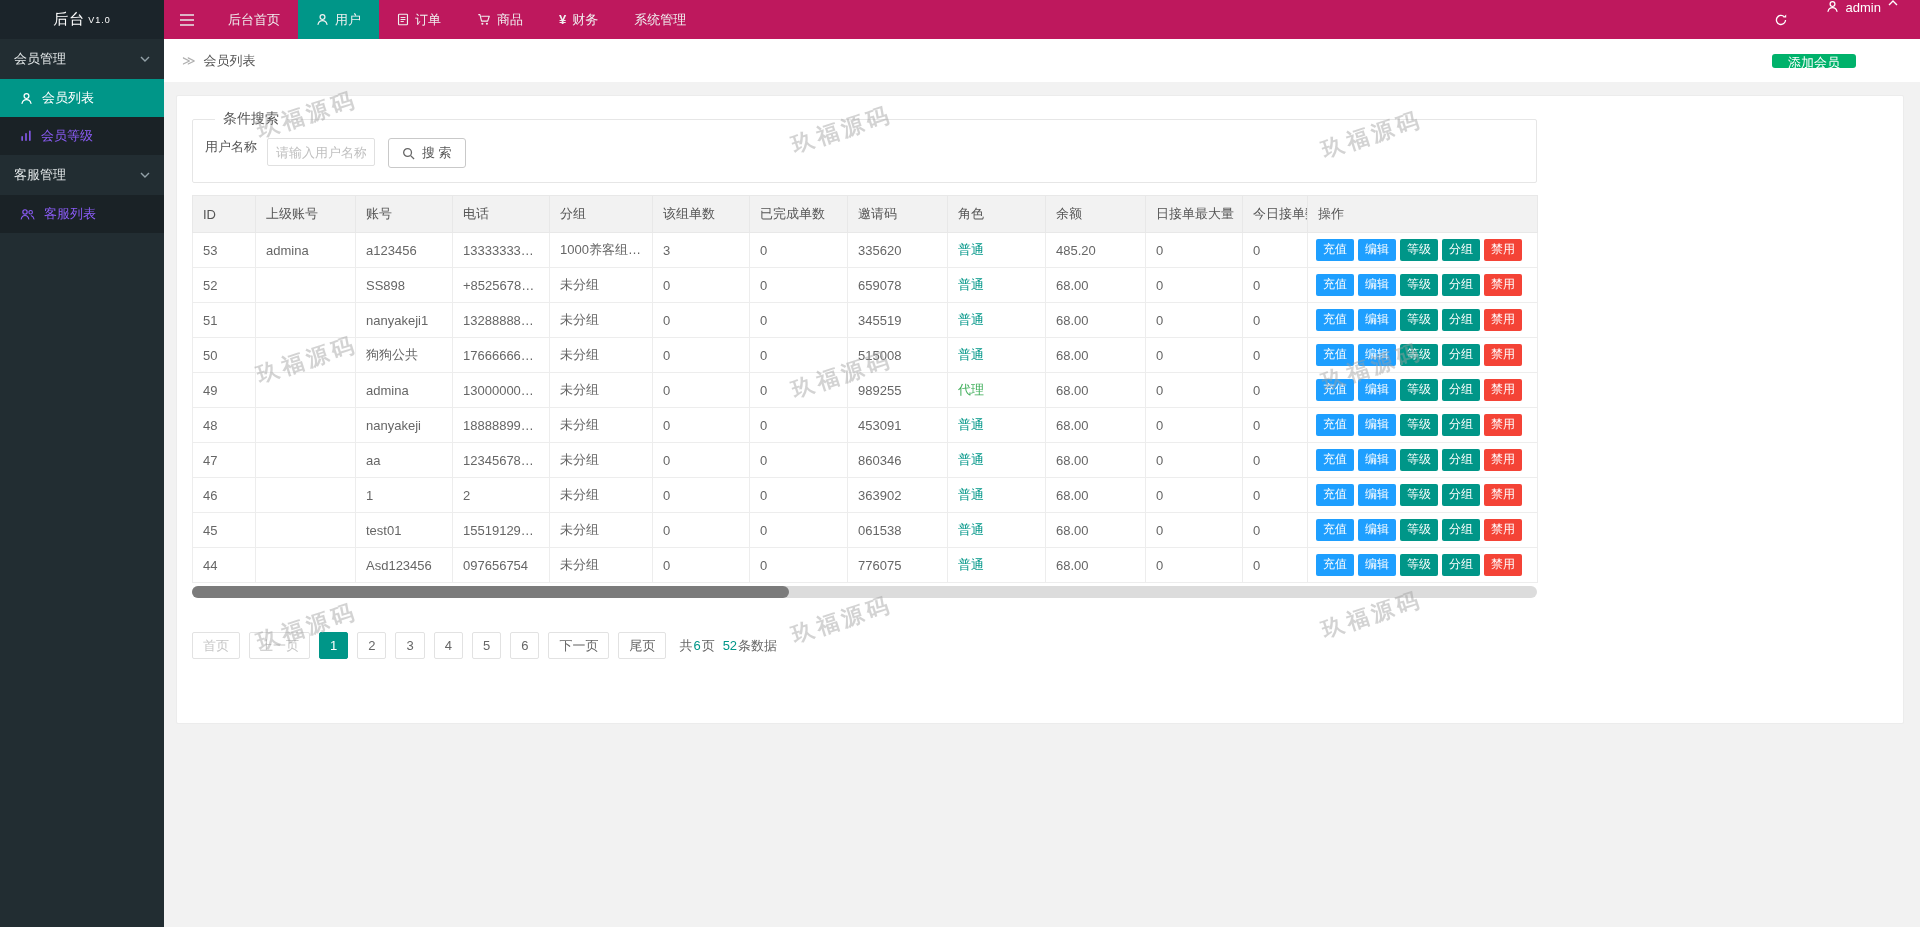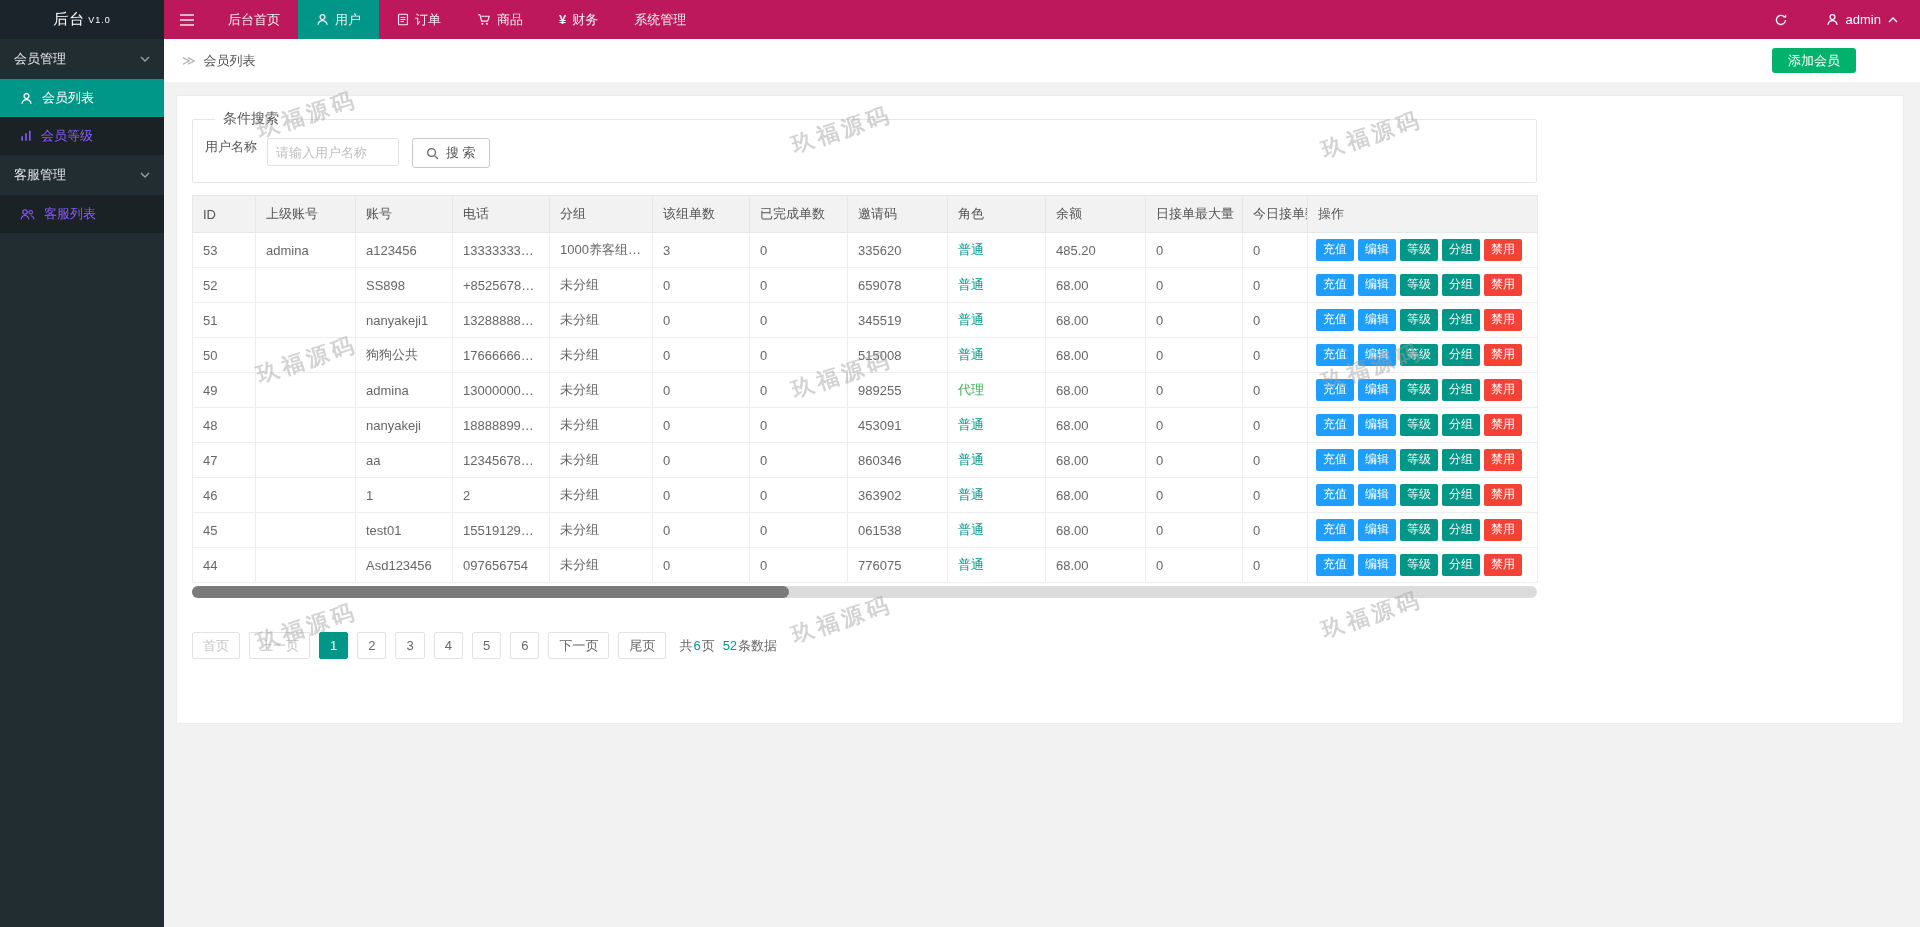--- a/index.html
+++ b/index.html
@@ -19,51 +19,51 @@
   .topbar{height:39px;background:#be185d;display:flex;align-items:stretch;color:#fff}
   .logo{width:164px;background:#1b242a;display:flex;align-items:center;justify-content:center;
         font-size:15px;letter-spacing:1px}
   .logo sup{font-size:9px;margin-left:3px}
   .hamburger{width:46px;display:flex;align-items:center;justify-content:center;cursor:pointer;color:#e8e8e8}
   .top-tabs{display:flex;align-items:stretch}
   .top-tab{display:flex;align-items:center;gap:6px;padding:8px 18px;font-size:13px;color:#f0f0f0;cursor:pointer}
   .top-tab.active{background:var(--accent)}
   .topbar-right{margin-left:auto;display:flex;align-items:stretch}
   .refresh-btn{width:46px;display:flex;align-items:center;justify-content:center;cursor:pointer}
-  .user-menu{display:flex;align-items:center;gap:7px;padding:0 22px;cursor:pointer}
+  .user-menu{display:flex;align-items:flex-start;gap:7px;padding:0 22px;cursor:pointer}
 
   
   .layout{display:flex;height:888px}
   .sidebar{width:164px;background:#222d32;flex-shrink:0}
   .side-group{height:40px;display:flex;align-items:center;justify-content:space-between;
               padding:0 14px;color:#e4e9ea;cursor:pointer}
   .side-group .icon{color:#93a1a8}
   .side-item{height:38px;display:flex;align-items:center;gap:9px;padding:0 12px 0 20px;
              background:#1a2226;color:#8b5cf6;cursor:pointer}
   .side-item.active{background:var(--accent);color:#fff}
   .main{flex:1;position:relative}
 
   
   .breadcrumb-bar{height:43px;background:#fff;display:flex;align-items:center;padding:0 18px}
   .crumb-symbol{color:#b0b0b0;margin-right:8px}
   .crumb-label{color:#555}
   .add-btn{margin-left:auto;margin-right:46px;background:var(--add-green);color:#fff;border:none;
-           border-radius:3px;height:25px;padding:0 16px;font-size:13px;cursor:pointer;font-family:inherit}
+           border-radius:3px;height:14px;padding:0 16px;font-size:13px;cursor:pointer;font-family:inherit}
 
   
   .content{padding:13px 16px 0 12px}
   .card{background:#fff;border:1px solid #ececec;border-radius:2px;padding:14px 0 64px 15px}
   .inner{width:1345px}
 
   
   .search-fs{border:1px solid #e6e6e6;border-radius:2px;margin:0 0 12px;padding:8px 12px 14px}
   .search-fs legend{font-size:14px;color:#555;padding:0 8px;margin-left:10px}
   .search-row{display:flex;align-items:flex-start;gap:10px;margin-top:2px}
   .search-label{color:#555}
-  .search-input{width:132px;height:28px;border:1px solid #e0e0e0;border-radius:2px;padding:0 8px;
+  .search-input{width:108px;height:28px;border:1px solid #e0e0e0;border-radius:2px;padding:0 8px;
                 font-size:13px;color:#333;outline:none;font-family:inherit}
   .search-input::placeholder{color:#c0c0c0}
   .search-btn{height:30px;border:1px solid #c9c9c9;background:#fff;border-radius:3px;padding:0 13px;
               font-size:13px;color:#555;display:flex;align-items:center;gap:7px;margin-left:3px;
               cursor:pointer;font-family:inherit}
   .search-btn .icon{color:#666}
 
   
   .data-table{width:1345px;border-collapse:collapse;table-layout:fixed}
   .data-table th{background:#f2f2f2;color:#555;font-weight:400;text-align:left;padding:9px 10px;

